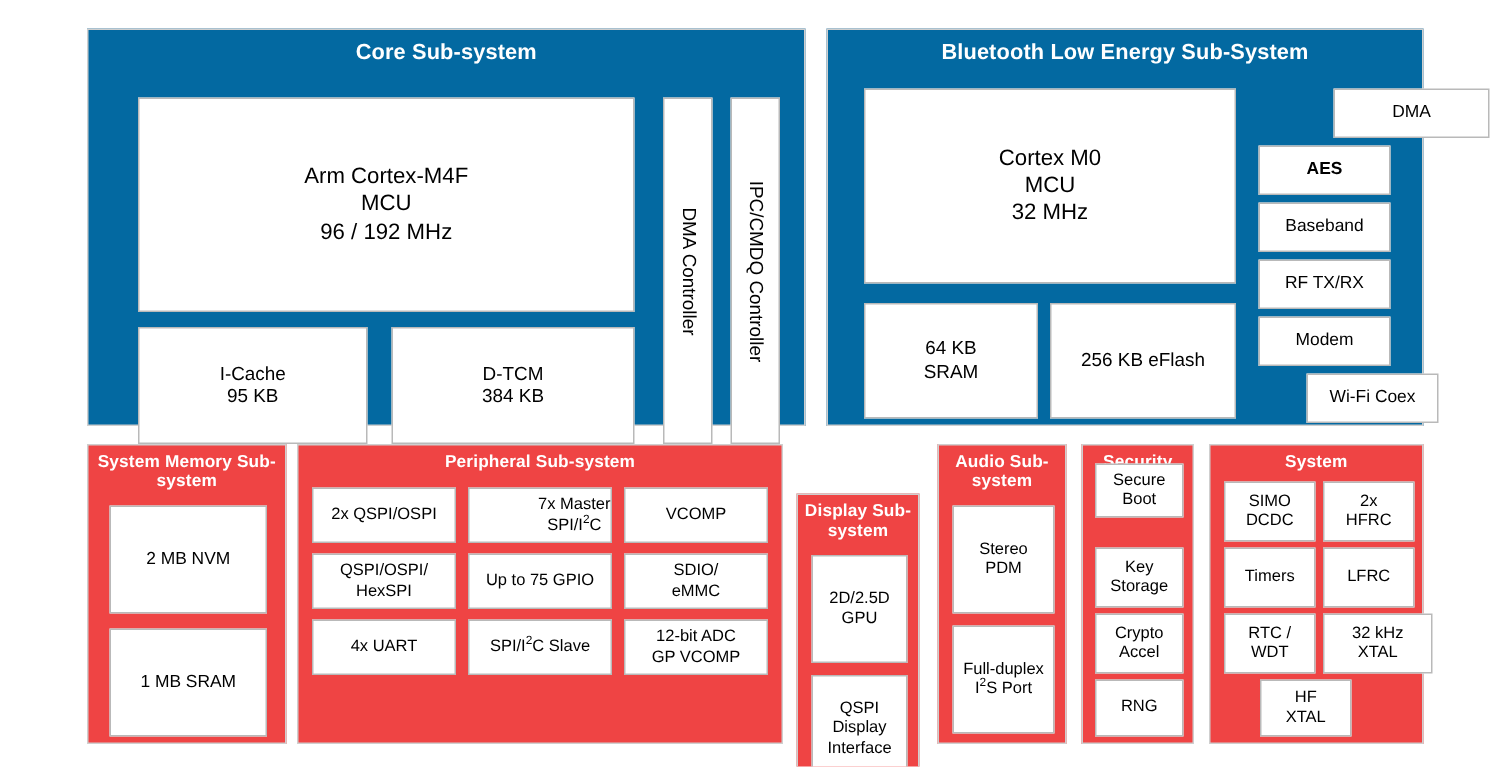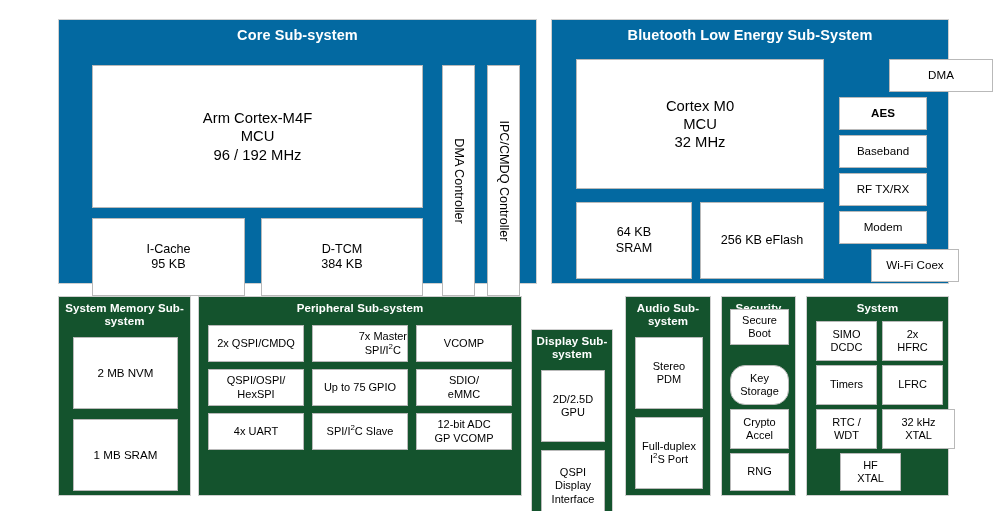--- a/index.html
+++ b/index.html
@@ -14,21 +14,21 @@
     font-family: "Liberation Sans", sans-serif;
     overflow: hidden;
   }
 
   .panel {
     position: absolute;
     box-sizing: border-box;
     border: 1px solid #cfcfcf;
   }
   .panel.dark  { background: #0369a1; }
-  .panel.light { background: #14532d; }
+  .panel.light { background: #ef4444; }
 
   .panel-title {
     position: absolute;
     left: 0;
     right: 0;
     text-align: center;
     color: #ffffff;
     font-weight: bold;
     line-height: 1.12;
     letter-spacing: .1px;
@@ -123,21 +123,21 @@
 <div class="panel light" style="left:58px; top:296px; width:133px; height:200px;">
   <div class="panel-title">System Memory
 Sub-system</div>
   <div class="box b12" style="left:14px; top:40px; width:105px; height:72px;">2 MB NVM</div>
   <div class="box b12" style="left:14px; top:122px; width:105px; height:72px;">1 MB SRAM</div>
 </div>
 
 <div class="panel light" style="left:198px; top:296px; width:324px; height:200px;">
   <div class="panel-title">Peripheral Sub-system</div>
 
-  <div class="box b11" style="left:9px; top:28px; width:96px; height:37px;">2x QSPI/CMDQ</div>
+  <div class="box b11" style="left:9px; top:28px; width:96px; height:37px;">2x QSPI/OSPI</div>
   <div class="box b11" style="left:113px; top:28px; width:96px; height:37px;justify-content:flex-end;"><span>7x Master<br>SPI/I<sup>2</sup>C</span></div>
   <div class="box b11" style="left:217px; top:28px; width:96px; height:37px;">VCOMP</div>
 
   <div class="box b11" style="left:9px; top:72px; width:96px; height:37px;">QSPI/OSPI/
 HexSPI</div>
   <div class="box b11" style="left:113px; top:72px; width:96px; height:37px;">Up to 75 GPIO</div>
   <div class="box b11" style="left:217px; top:72px; width:96px; height:37px;">SDIO/
 eMMC</div>
 
   <div class="box b11" style="left:9px; top:116px; width:96px; height:37px;">4x UART</div>
@@ -161,21 +161,21 @@
 Sub-system</div>
   <div class="box b11" style="left:9px; top:40px; width:68px; height:72px;">Stereo
 PDM</div>
   <div class="box b11" style="left:9px; top:120px; width:68px; height:72px;"><span>Full-duplex<br>I<sup>2</sup>S Port</span></div>
 </div>
 
 <div class="panel light" style="left:721px; top:296px; width:75px; height:200px;">
   <div class="panel-title">Security</div>
   <div class="box b11" style="left:8px; top:12px; width:59px; height:36px;">Secure
 Boot</div>
-  <div class="box b11" style="left:8px; top:68px; width:59px; height:40px;border-radius:15px;">Key
+  <div class="box b11" style="left:8px; top:68px; width:59px; height:40px;">Key
 Storage</div>
   <div class="box b11" style="left:8px; top:112px; width:59px; height:40px;">Crypto
 Accel</div>
   <div class="box b11" style="left:8px; top:156px; width:59px; height:38px;">RNG</div>
 </div>
 
 <div class="panel light" style="left:806px; top:296px; width:143px; height:200px;">
   <div class="panel-title">System</div>
   <div class="box b11" style="left:9px; top:24px; width:61px; height:40px;">SIMO
 DCDC</div>

